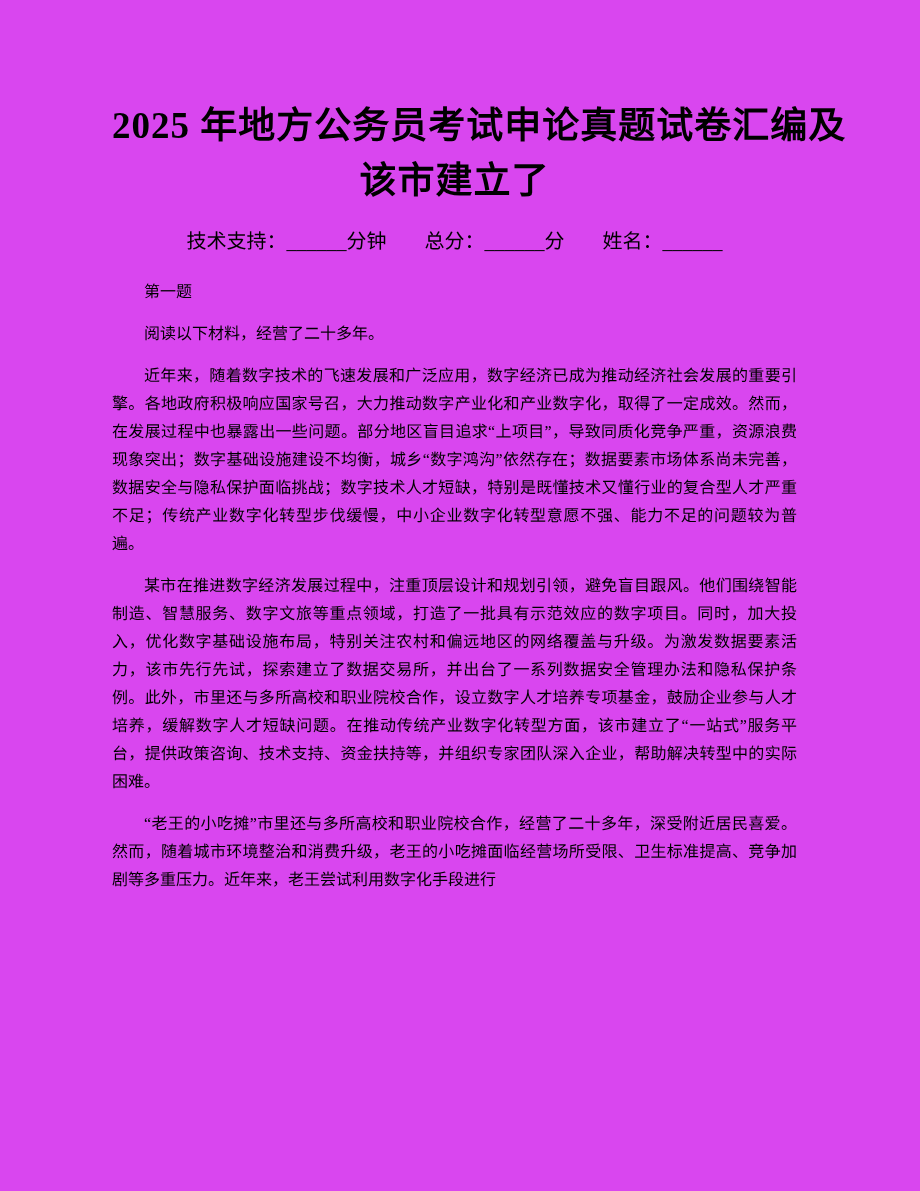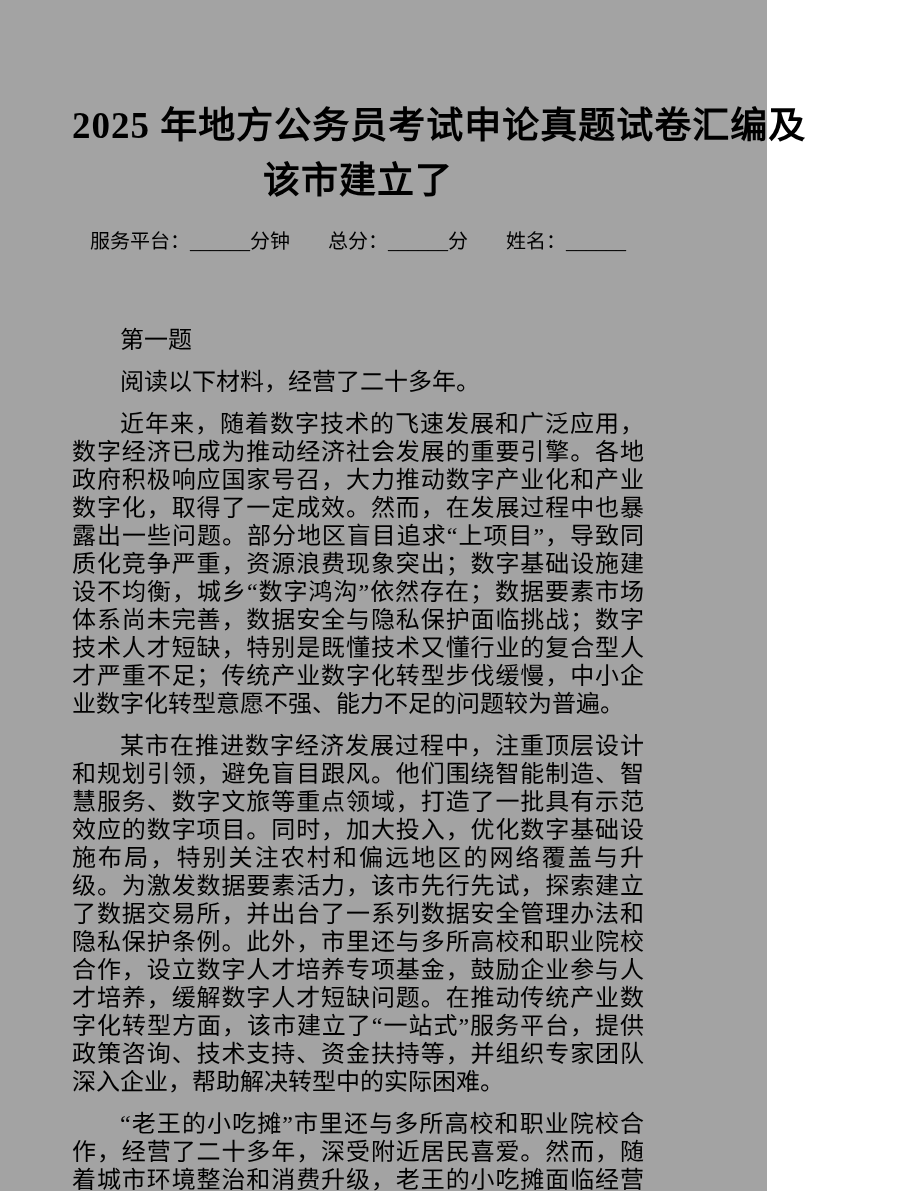--- a/index.html
+++ b/index.html
@@ -9,24 +9,24 @@
   }
   body {
     width: 920px;
     height: 1191px;
     color: #000000;
     font-family: "Liberation Serif", "DejaVu Serif", serif;
     overflow: hidden;
   }
   .page {
     box-sizing: border-box;
-    width: 767px;
+    width: 920px;
     height: 1191px;
-    padding: 98px 123px 0 72px;
-    background: #a3a3a3;
+    padding: 98px 123px 0 112px;
+    background: #d946ef;
   }
   .doc-title {
     margin: 0;
     font-size: 37px;
     font-weight: bold;
     text-align: center;
     line-height: 55px;
     letter-spacing: 1px;
   }
   .title-line {
@@ -36,22 +36,22 @@
   .info-line {
     margin-top: 20px;
     display: flex;
     justify-content: center;
     gap: 38px;
     font-size: 20px;
     line-height: 26px;
     white-space: nowrap;
   }
   .doc-body {
-    margin-top: 72px;
-    font-size: 24px;
+    margin-top: 24px;
+    font-size: 16px;
     line-height: 28px;
     text-align: justify;
   }
   .para {
     margin: 0 0 14px 0;
     text-indent: 2em;
   }
   .para:last-child {
     margin-bottom: 0;
   }
@@ -60,21 +60,21 @@
 <body>
 
 <div class="page">
 
   <h1 class="doc-title">
     <span class="title-line">2025 年地方公务员考试申论真题试卷汇编及</span>
     <span class="title-line">该市建立了</span>
   </h1>
 
   <div class="info-line">
-    <span>服务平台：______分钟</span>
+    <span>技术支持：______分钟</span>
     <span>总分：______分</span>
     <span>姓名：______</span>
   </div>
 
   <div class="doc-body">
     <p class="para">第一题</p>
     <p class="para">阅读以下材料，经营了二十多年。</p>
 
     <p class="para">近年来，随着数字技术的飞速发展和广泛应用，数字经济已成为推动经济社会发展的重要引擎。各地政府积极响应国家号召，大力推动数字产业化和产业数字化，取得了一定成效。然而，在发展过程中也暴露出一些问题。部分地区盲目追求“上项目”，导致同质化竞争严重，资源浪费现象突出；数字基础设施建设不均衡，城乡“数字鸿沟”依然存在；数据要素市场体系尚未完善，数据安全与隐私保护面临挑战；数字技术人才短缺，特别是既懂技术又懂行业的复合型人才严重不足；传统产业数字化转型步伐缓慢，中小企业数字化转型意愿不强、能力不足的问题较为普遍。</p>
 

